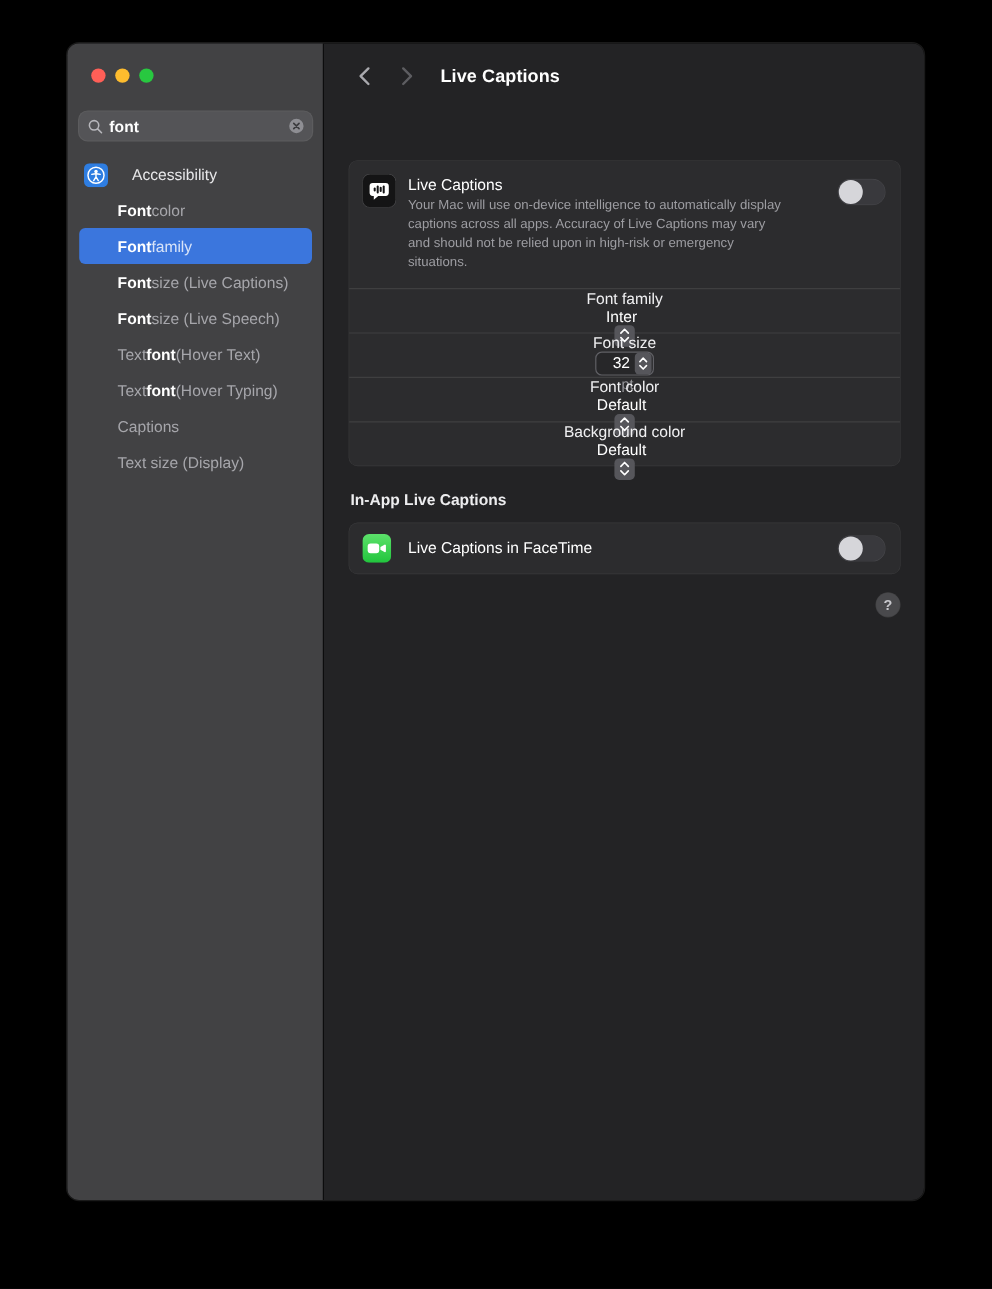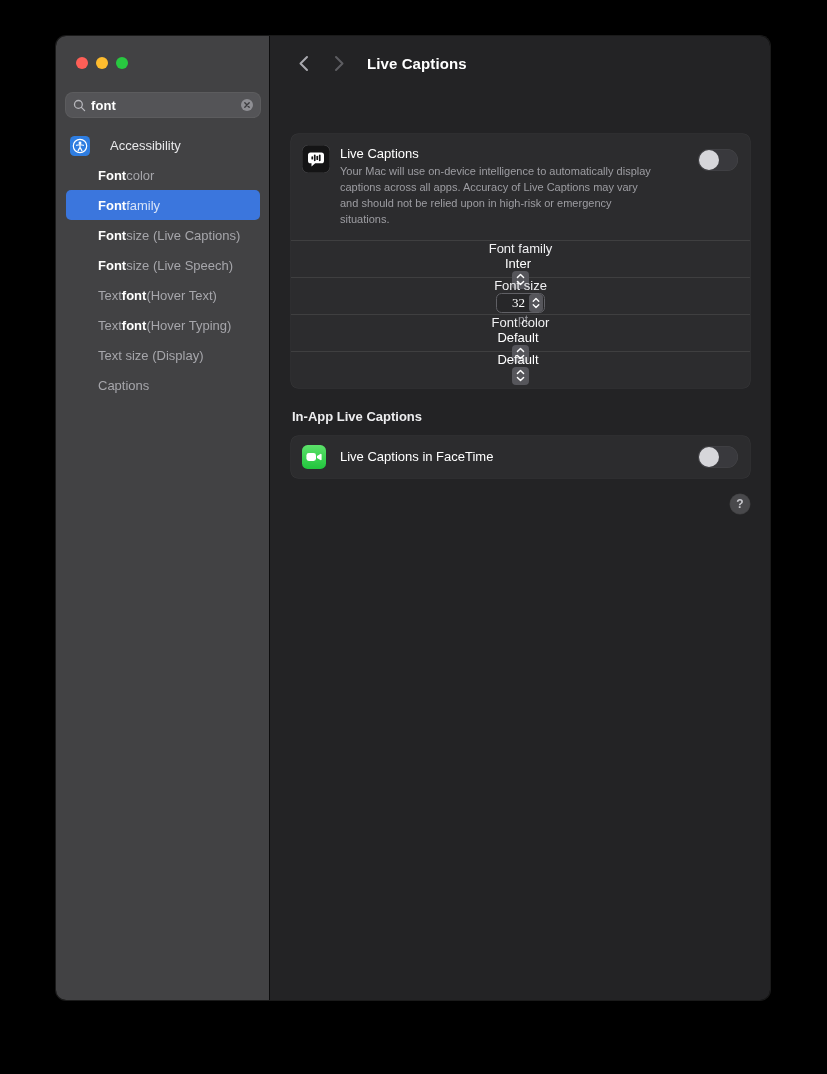--- a/index.html
+++ b/index.html
@@ -71,21 +71,21 @@
   }
   .setting-row .label { color:#f0f0f2; font-size:13px; flex:1; }
   .setting-row .value { color:#fff; font-size:13px; margin-right:5px; }
   .stepper {
     width:17px; height:18px; border-radius:4px; background:#56565b;
     display:flex; align-items:center; justify-content:center; flex:none;
     border:none;
   }
   .size-box {
     display:flex; align-items:center; height:22px; border:1px solid #606065;
-    border-radius:5.5px; background:rgba(0,0,0,0.10); padding:0 1px;font-family:Liberation Serif, serif;
+    border-radius:5.5px; background:rgba(0,0,0,0.10); padding:0 1px;
   }
   .size-box .num { width:27px; text-align:right; color:#fff; font-size:13px; margin-right:4px; }
   .size-box .stepper { width:14px; height:18px; border-radius:3.5px; }
   .unit { color:#98989d; font-size:12px; margin-left:9px; width:14px; }
   .toggle {
     width:40px; height:22px; border-radius:11px; background:#39393d;
     position:relative; flex:none; border:none;
     box-shadow:inset 0 0 0 0.5px rgba(255,255,255,0.07);
   }
   .toggle .knob {
@@ -166,26 +166,26 @@
           <span class="pre">Text </span>
           <span class="match">font</span>
           <span class="post"> (Hover Text)</span>
         </div>
       <div class="nav-sub">
           <span class="pre">Text </span>
           <span class="match">font</span>
           <span class="post"> (Hover Typing)</span>
         </div>
       <div class="nav-sub">
-          <span class="pre">Text size (Display)</span>
+          <span class="pre">Captions</span>
           <span class="match"></span>
           <span class="post"></span>
         </div>
       <div class="nav-sub">
-          <span class="pre">Captions</span>
+          <span class="pre">Text size (Display)</span>
           <span class="match"></span>
           <span class="post"></span>
         </div>
     </nav>
   </aside>
 
   <main class="content">
     <div class="content-header">
       <button class="nav-btn">
         <svg width="11" height="17" viewBox="0 0 11 17">
@@ -251,20 +251,21 @@
           <span class="value">Default</span>
           <button class="stepper">
             <svg width="9" height="13" viewBox="0 0 9 13">
               <path d="M1.4 4.6 L4.5 1.4 L7.6 4.6" fill="none" stroke="#fff" stroke-width="1.4" stroke-linecap="round" stroke-linejoin="round"></path>
               <path d="M1.4 8.4 L4.5 11.6 L7.6 8.4" fill="none" stroke="#fff" stroke-width="1.4" stroke-linecap="round" stroke-linejoin="round"></path>
             </svg>
           </button>
         </div>
 
         <div class="setting-row">
+          <span class="label">Background color</span>
           <span class="value">Default</span>
           <button class="stepper">
             <svg width="9" height="13" viewBox="0 0 9 13">
               <path d="M1.4 4.6 L4.5 1.4 L7.6 4.6" fill="none" stroke="#fff" stroke-width="1.4" stroke-linecap="round" stroke-linejoin="round"></path>
               <path d="M1.4 8.4 L4.5 11.6 L7.6 8.4" fill="none" stroke="#fff" stroke-width="1.4" stroke-linecap="round" stroke-linejoin="round"></path>
             </svg>
           </button>
         </div>
       </section>
 

